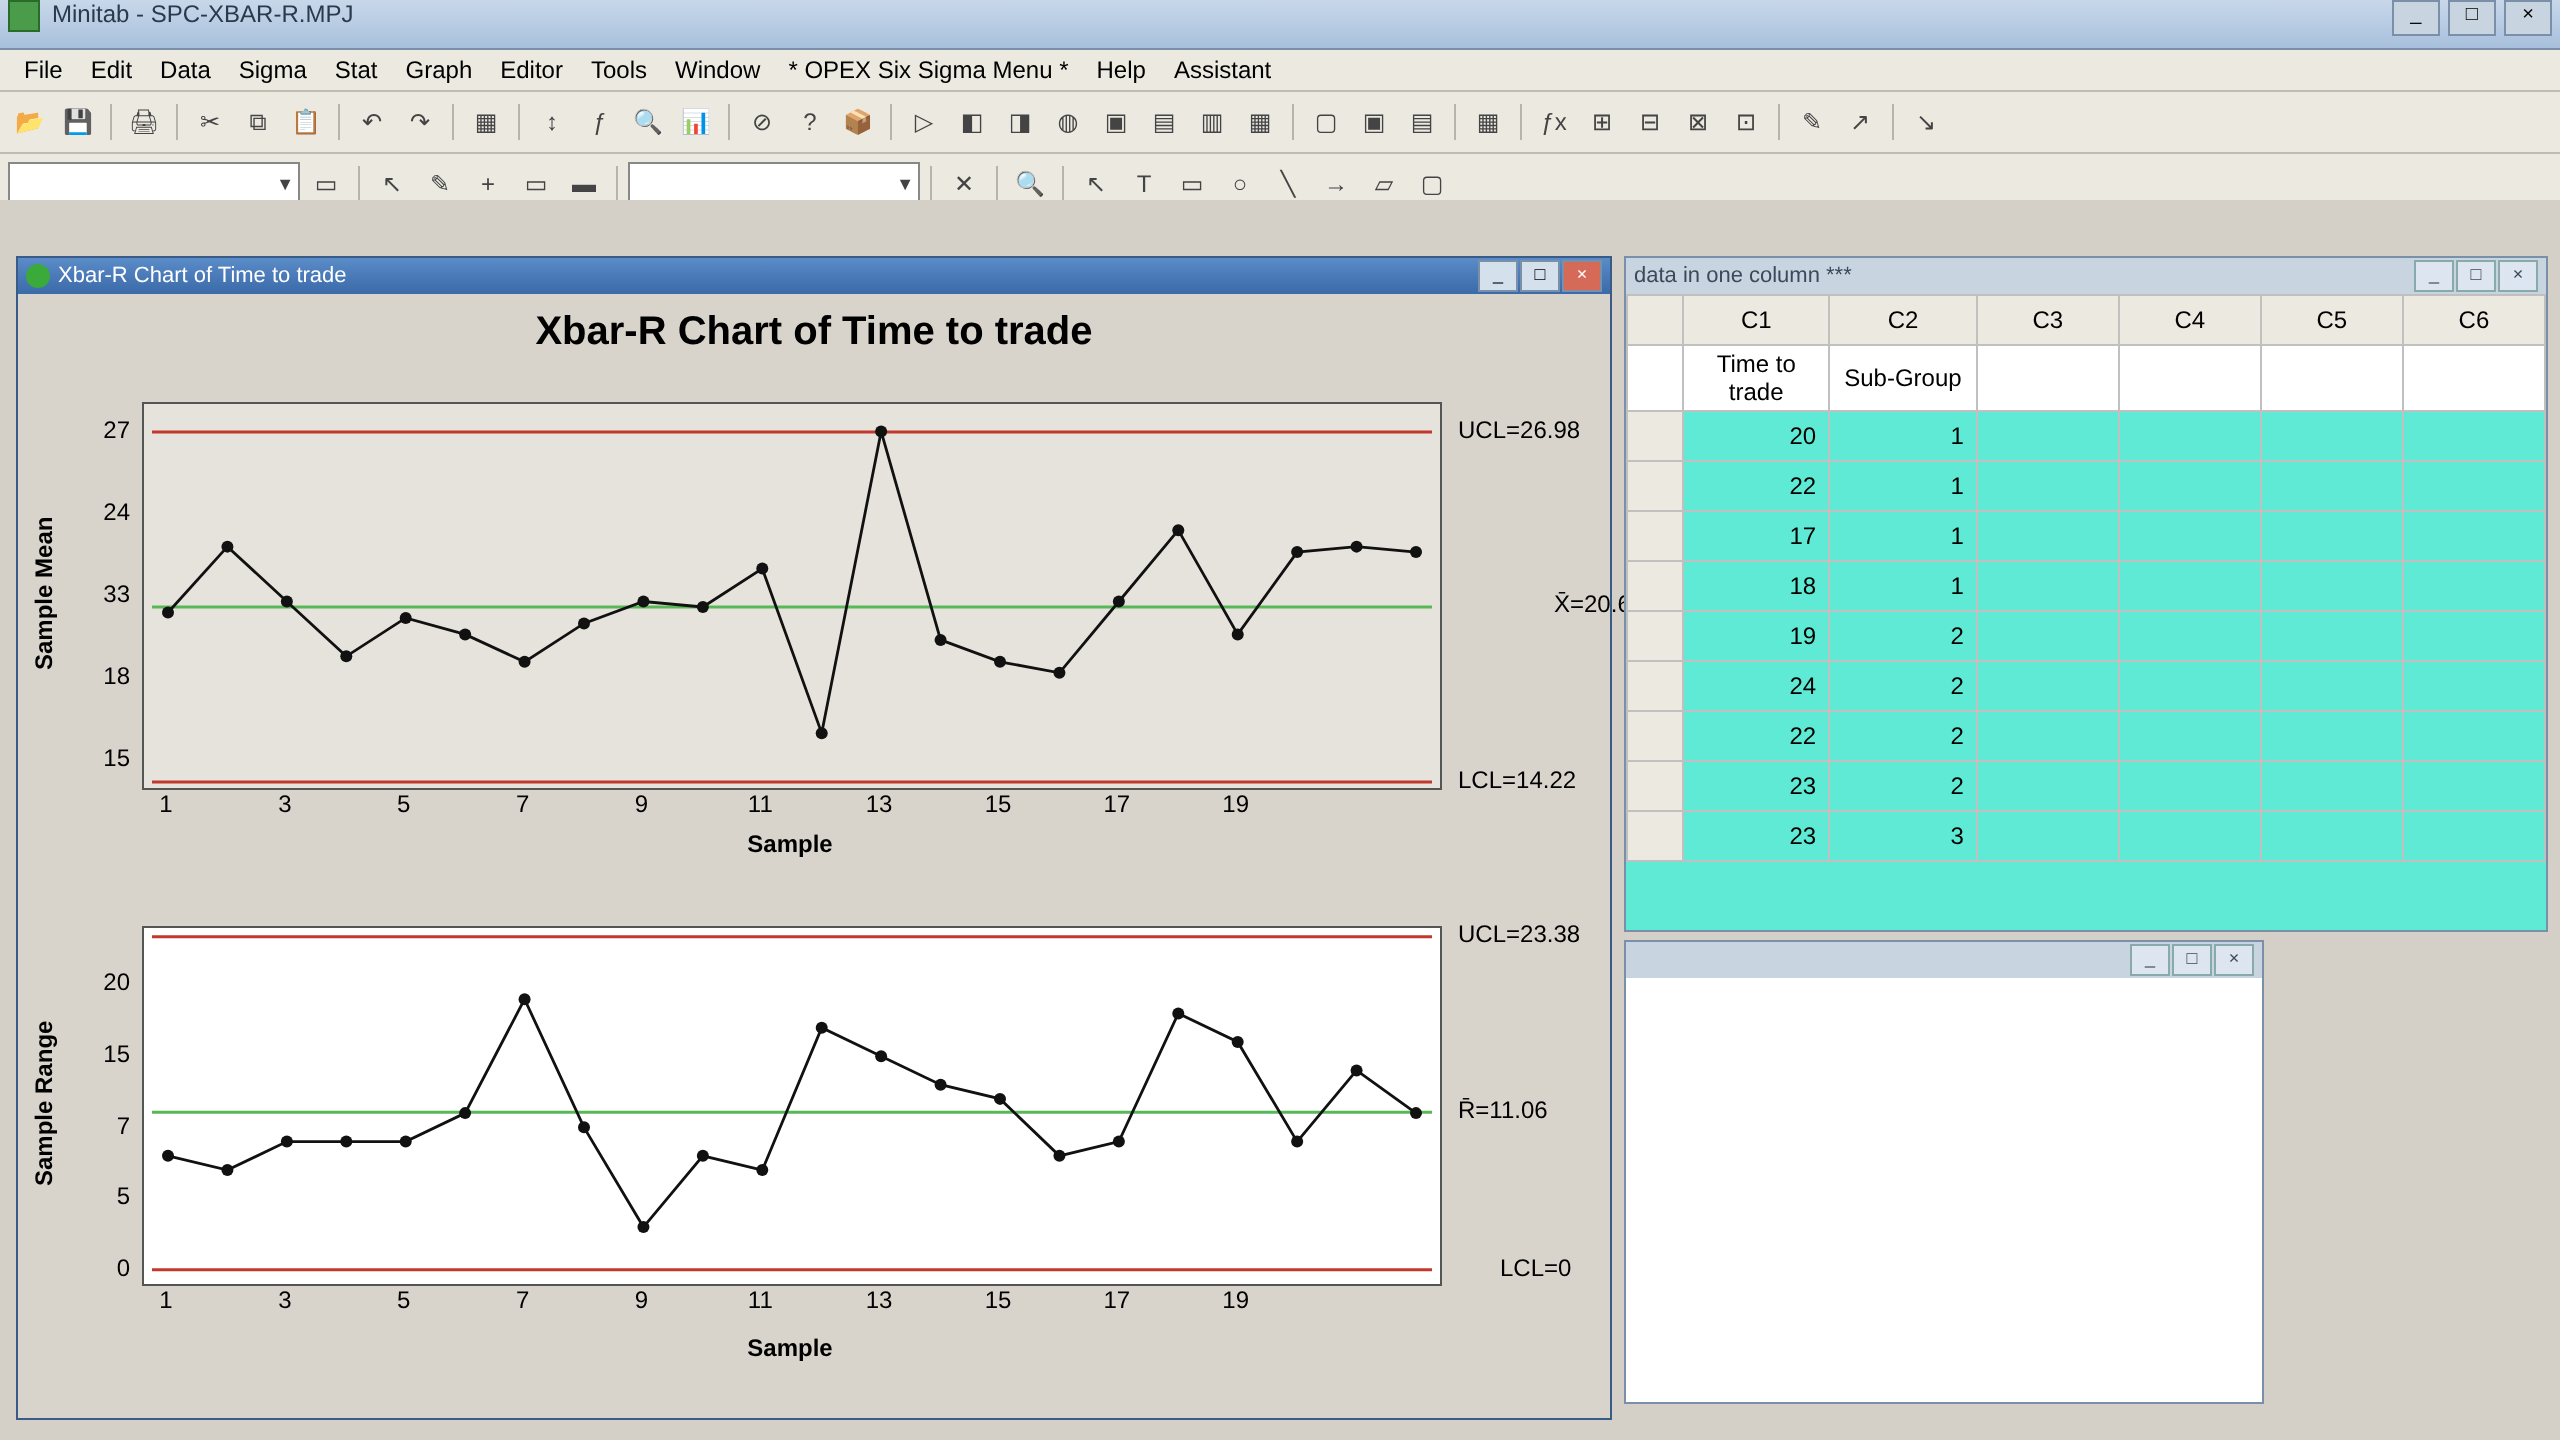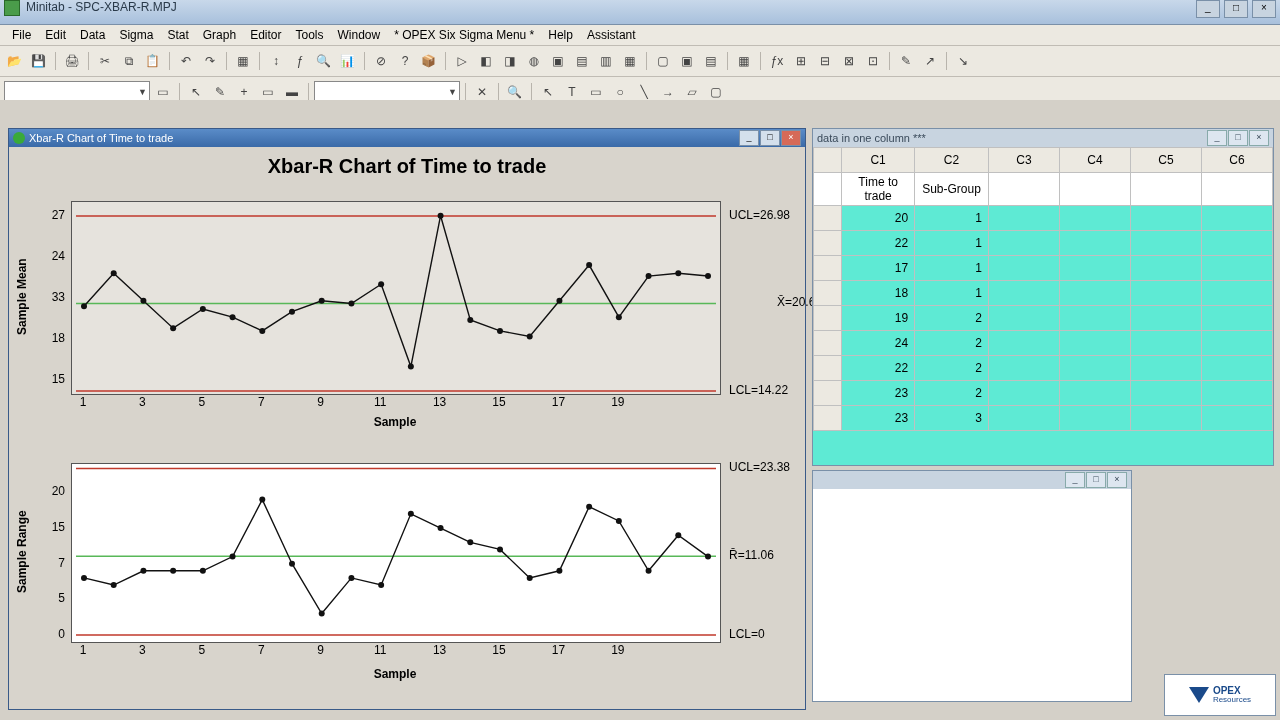--- a/index.html
+++ b/index.html
@@ -292,21 +292,21 @@
           <div class="tick-x" style="left: 249.714px;">9</div>
           <div class="tick-x" style="left: 309.143px;">11</div>
           <div class="tick-x" style="left: 368.571px;">13</div>
           <div class="tick-x" style="left: 428px;">15</div>
           <div class="tick-x" style="left: 487.429px;">17</div>
           <div class="tick-x" style="left: 546.857px;">19</div>
         </div>
       <div class="xlabel b">Sample</div>
       <div class="limit" id="lim-bot-ucl" style="top: 313.414px;">UCL=23.38</div>
       <div class="limit" id="lim-bot-cl" style="top: 401.133px;">R̄=11.06</div>
-      <div class="limit" id="lim-bot-lcl" style="top: 479.88px;">LCL=0</div>
+      <div class="limit" id="lim-bot-lcl" style="top: 479.88px; margin-left: 21px;">LCL=0</div>
     </div>
   </div>
 
   <div class="datawin">
     <div class="dw-title">
       <span>data in one column ***</span>
       <div class="sp"></div>
       <div class="b">_</div>
       <div class="b">□</div>
       <div class="b">×</div>
@@ -421,21 +421,14 @@
   <div class="sesswin">
     <div class="dw-title">
       <div class="sp"></div>
       <div class="b">_</div>
       <div class="b">□</div>
       <div class="b">×</div>
     </div>
     <div class="sess-body"></div>
   </div>
 
-  <div class="opex">
-    <div class="tri"></div>
-    <div>
-      <div class="txt">OPEX</div>
-      <div class="txt" style="font-weight:normal;font-size:8px">Resources</div>
-    </div>
-  </div>
 
 </div>
 
 </body></html>

